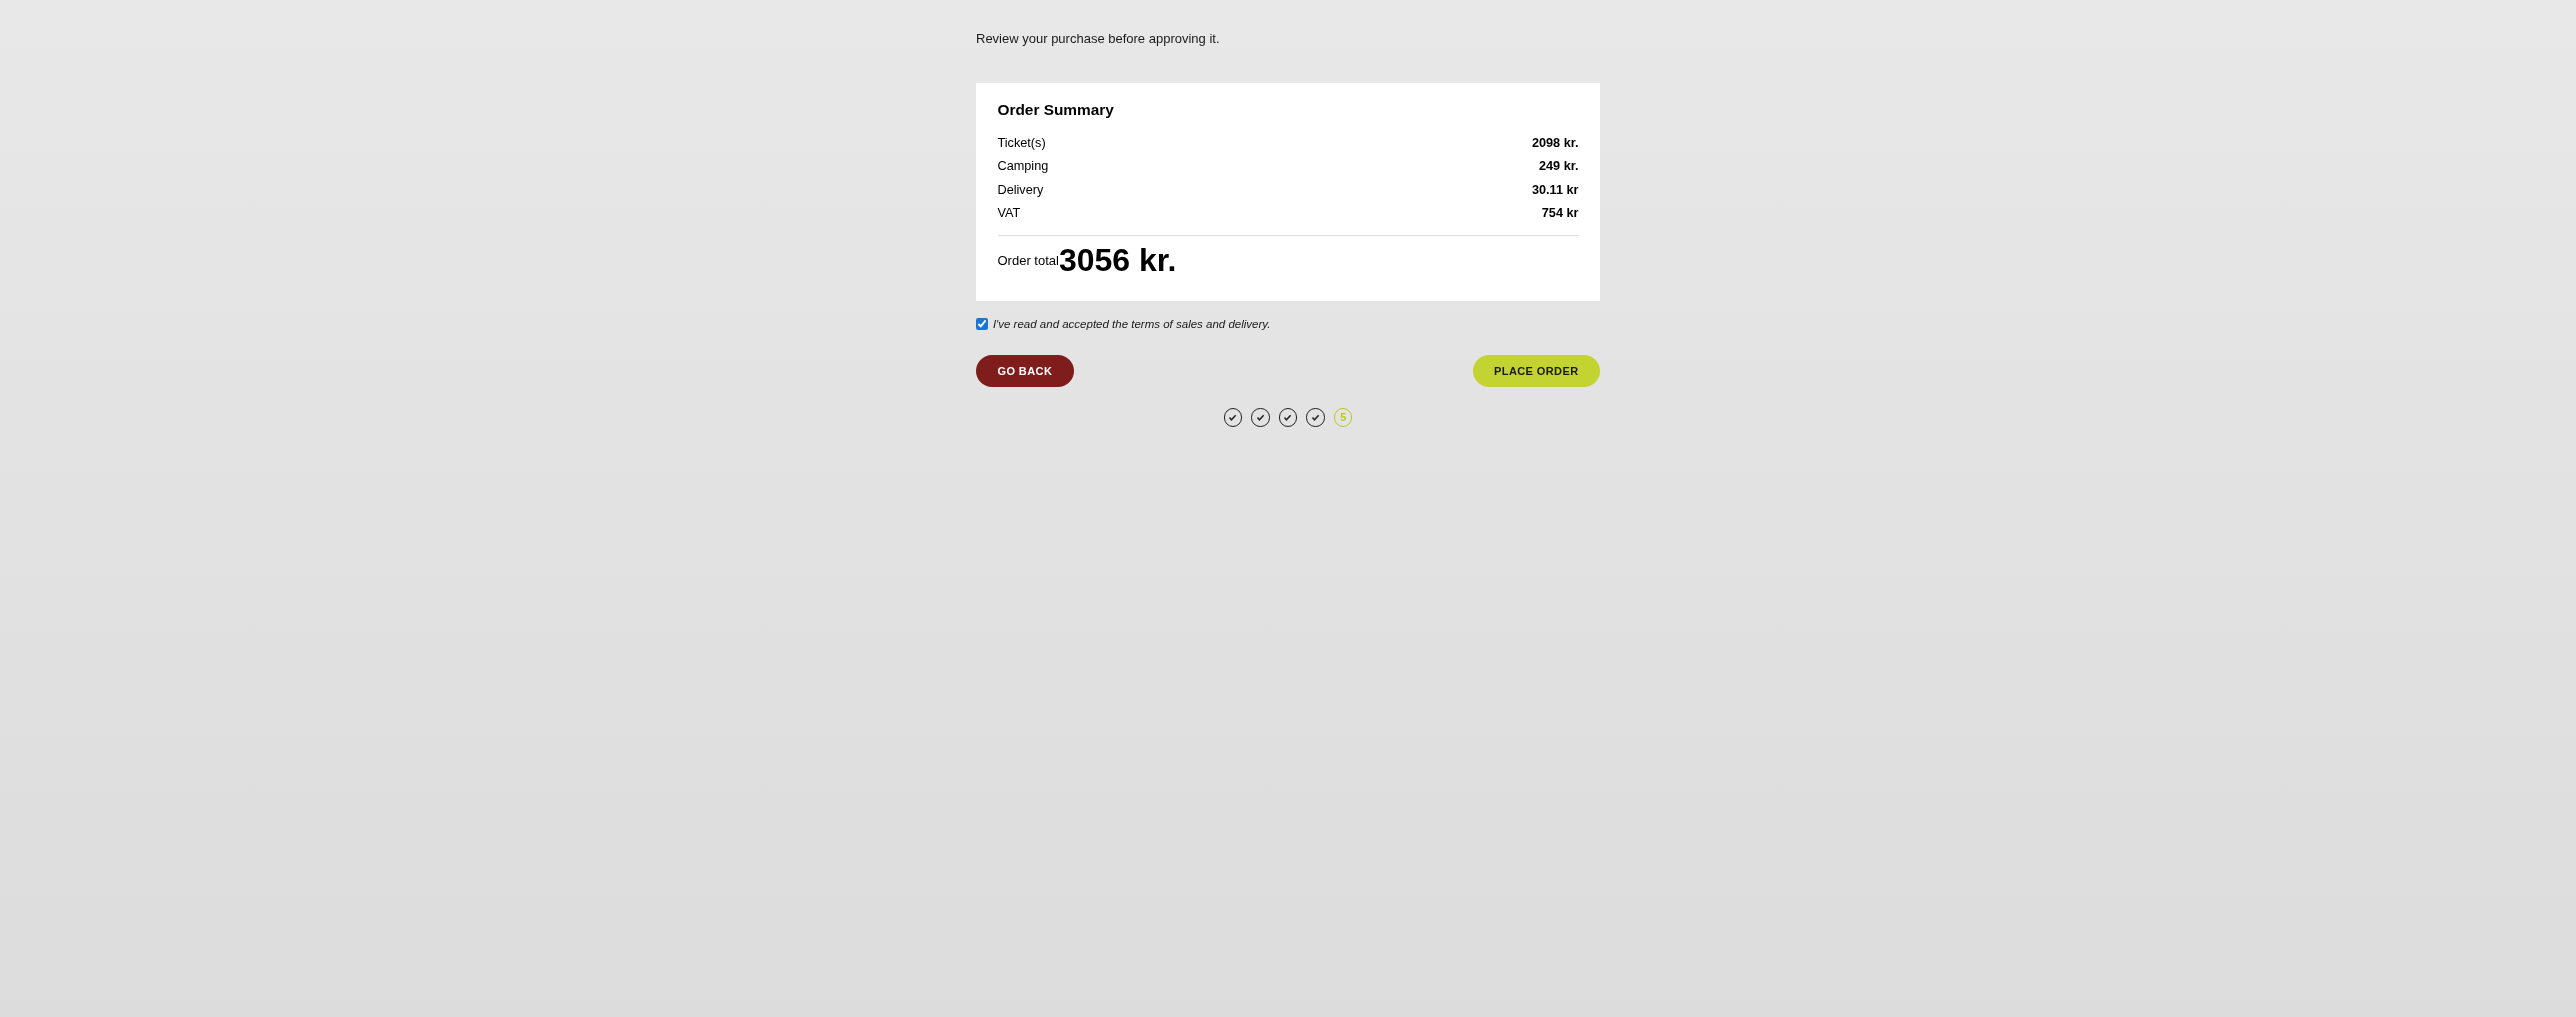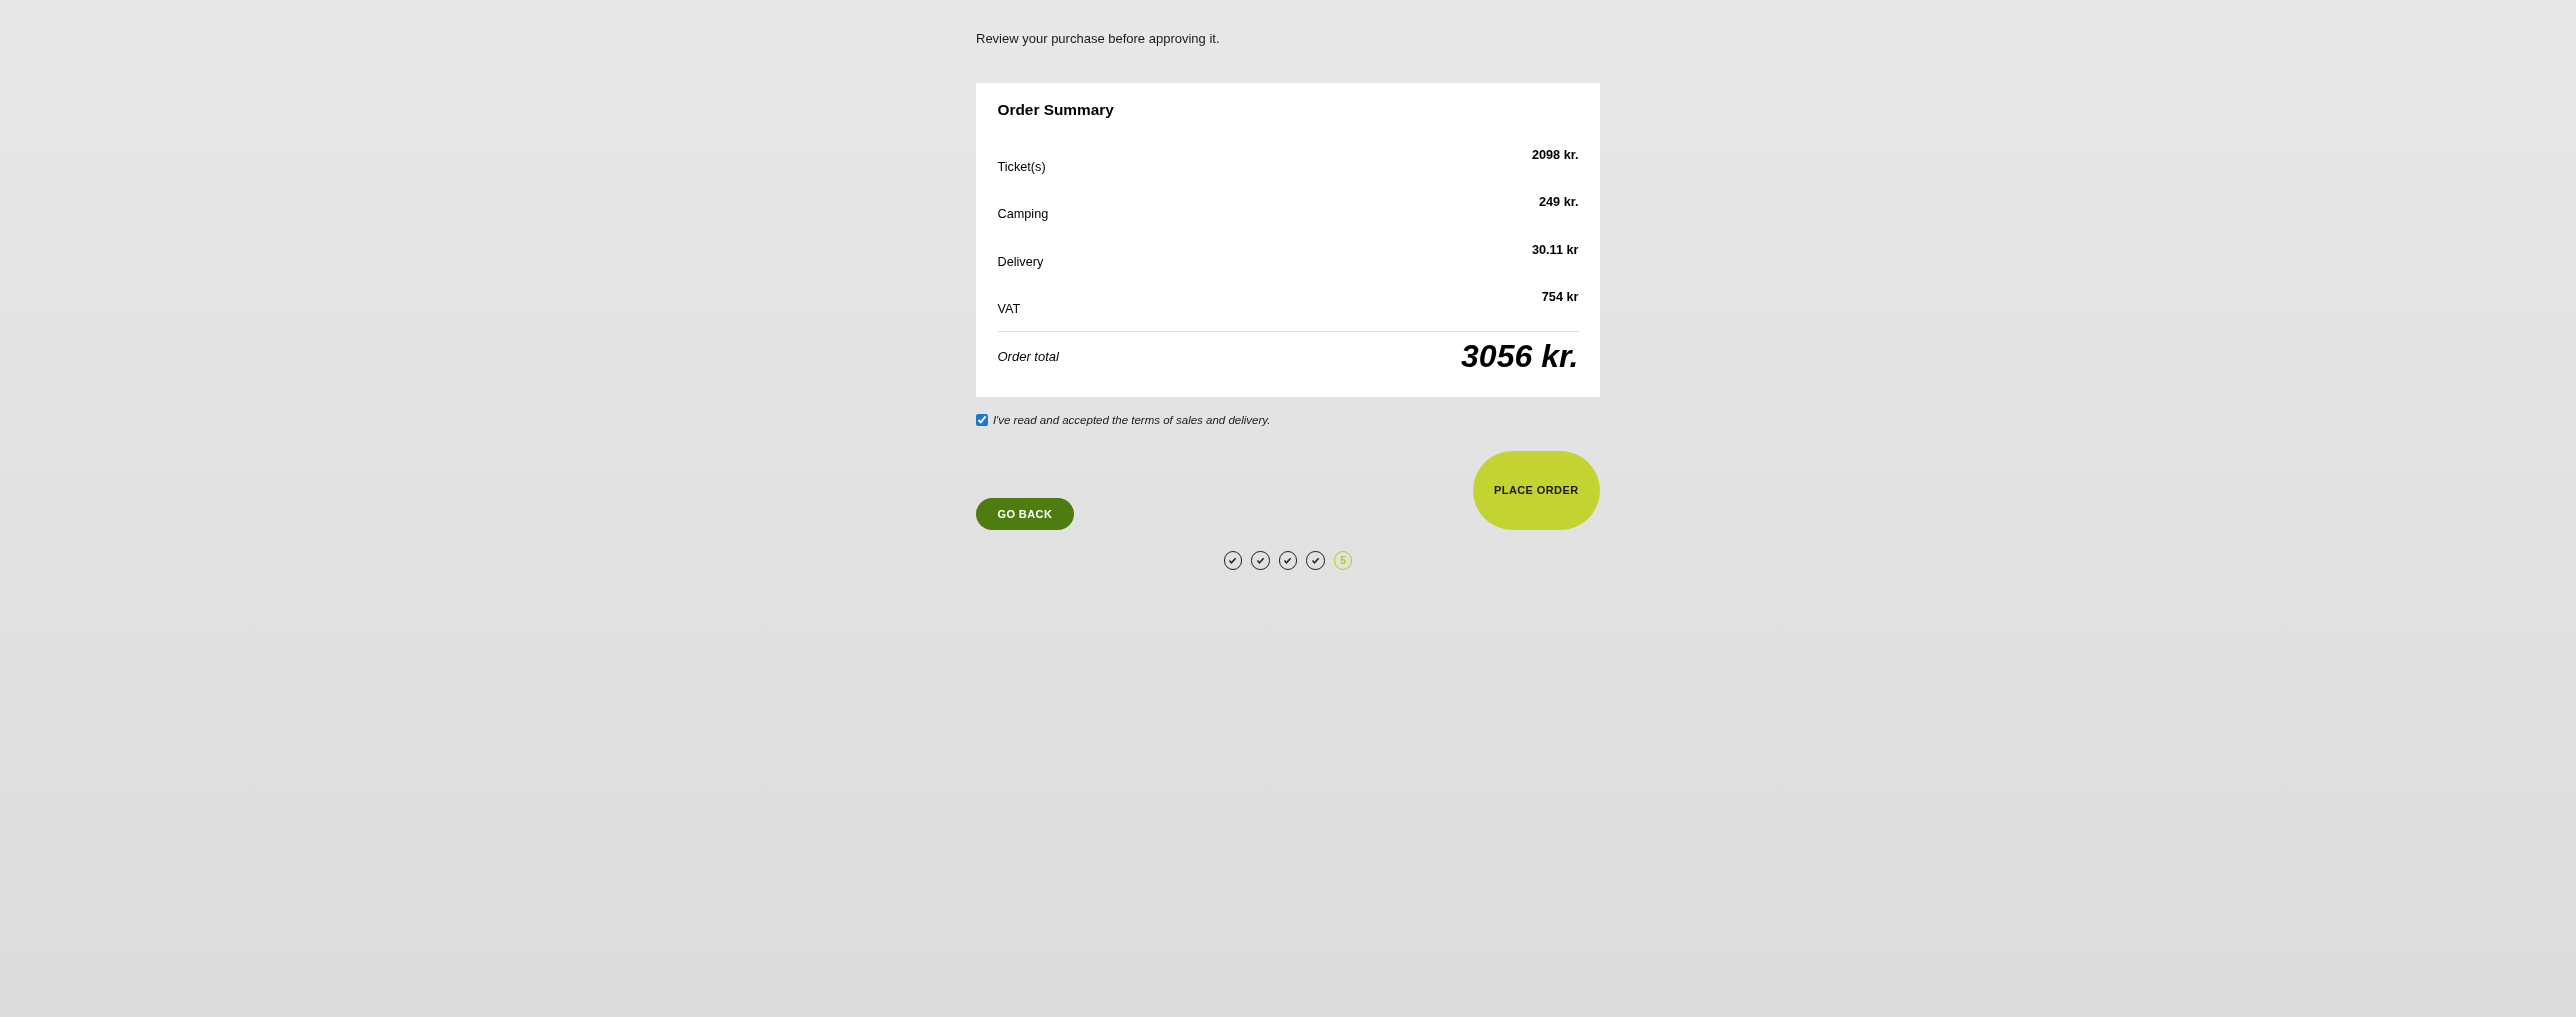--- a/index.html
+++ b/index.html
@@ -45,37 +45,34 @@
     }
     .summary-row {
       display: flex;
       justify-content: space-between;
       align-items: center;
       padding: 4.6px 0;
     }
     .summary-label {
       font-size: 12.7px;
       color: #000;
-      margin-top: 24px;
     }
     .summary-value {
       font-size: 12.7px;
       font-weight: 700;
       color: #000;
     }
     .divider {
       border: none;
       border-top: 0.8px solid #ddd;
       margin: 10.8px 0 6.1px 0;
     }
     .total-row {
       display: flex;
-      justify-content: space-between;
-      align-items: center;
-      font-style: italic;
+      align-items: center;
     }
     .total-label {
       font-size: 13px;
       color: #000;
     }
     .total-value {
       font-size: 32px;
       font-weight: 800;
       color: #000;
     }
@@ -105,23 +102,22 @@
     .btn {
       border: none;
       border-radius: 768px;
       padding: 10px 21.5px;
       font-size: 11px;
       font-weight: 700;
       letter-spacing: 0.4px;
       cursor: pointer;
     }
     .btn-back {
-      background: #4d7c0f;
+      background: #7f1d1d;
       color: #fff;
-      margin-top: 47px;
     }
     .btn-place {
       background: #c3d331;
       color: #1a1a1a;
     }
     .stepper {
       display: flex;
       justify-content: center;
       gap: 9.2px;
       padding-bottom: 31px;

